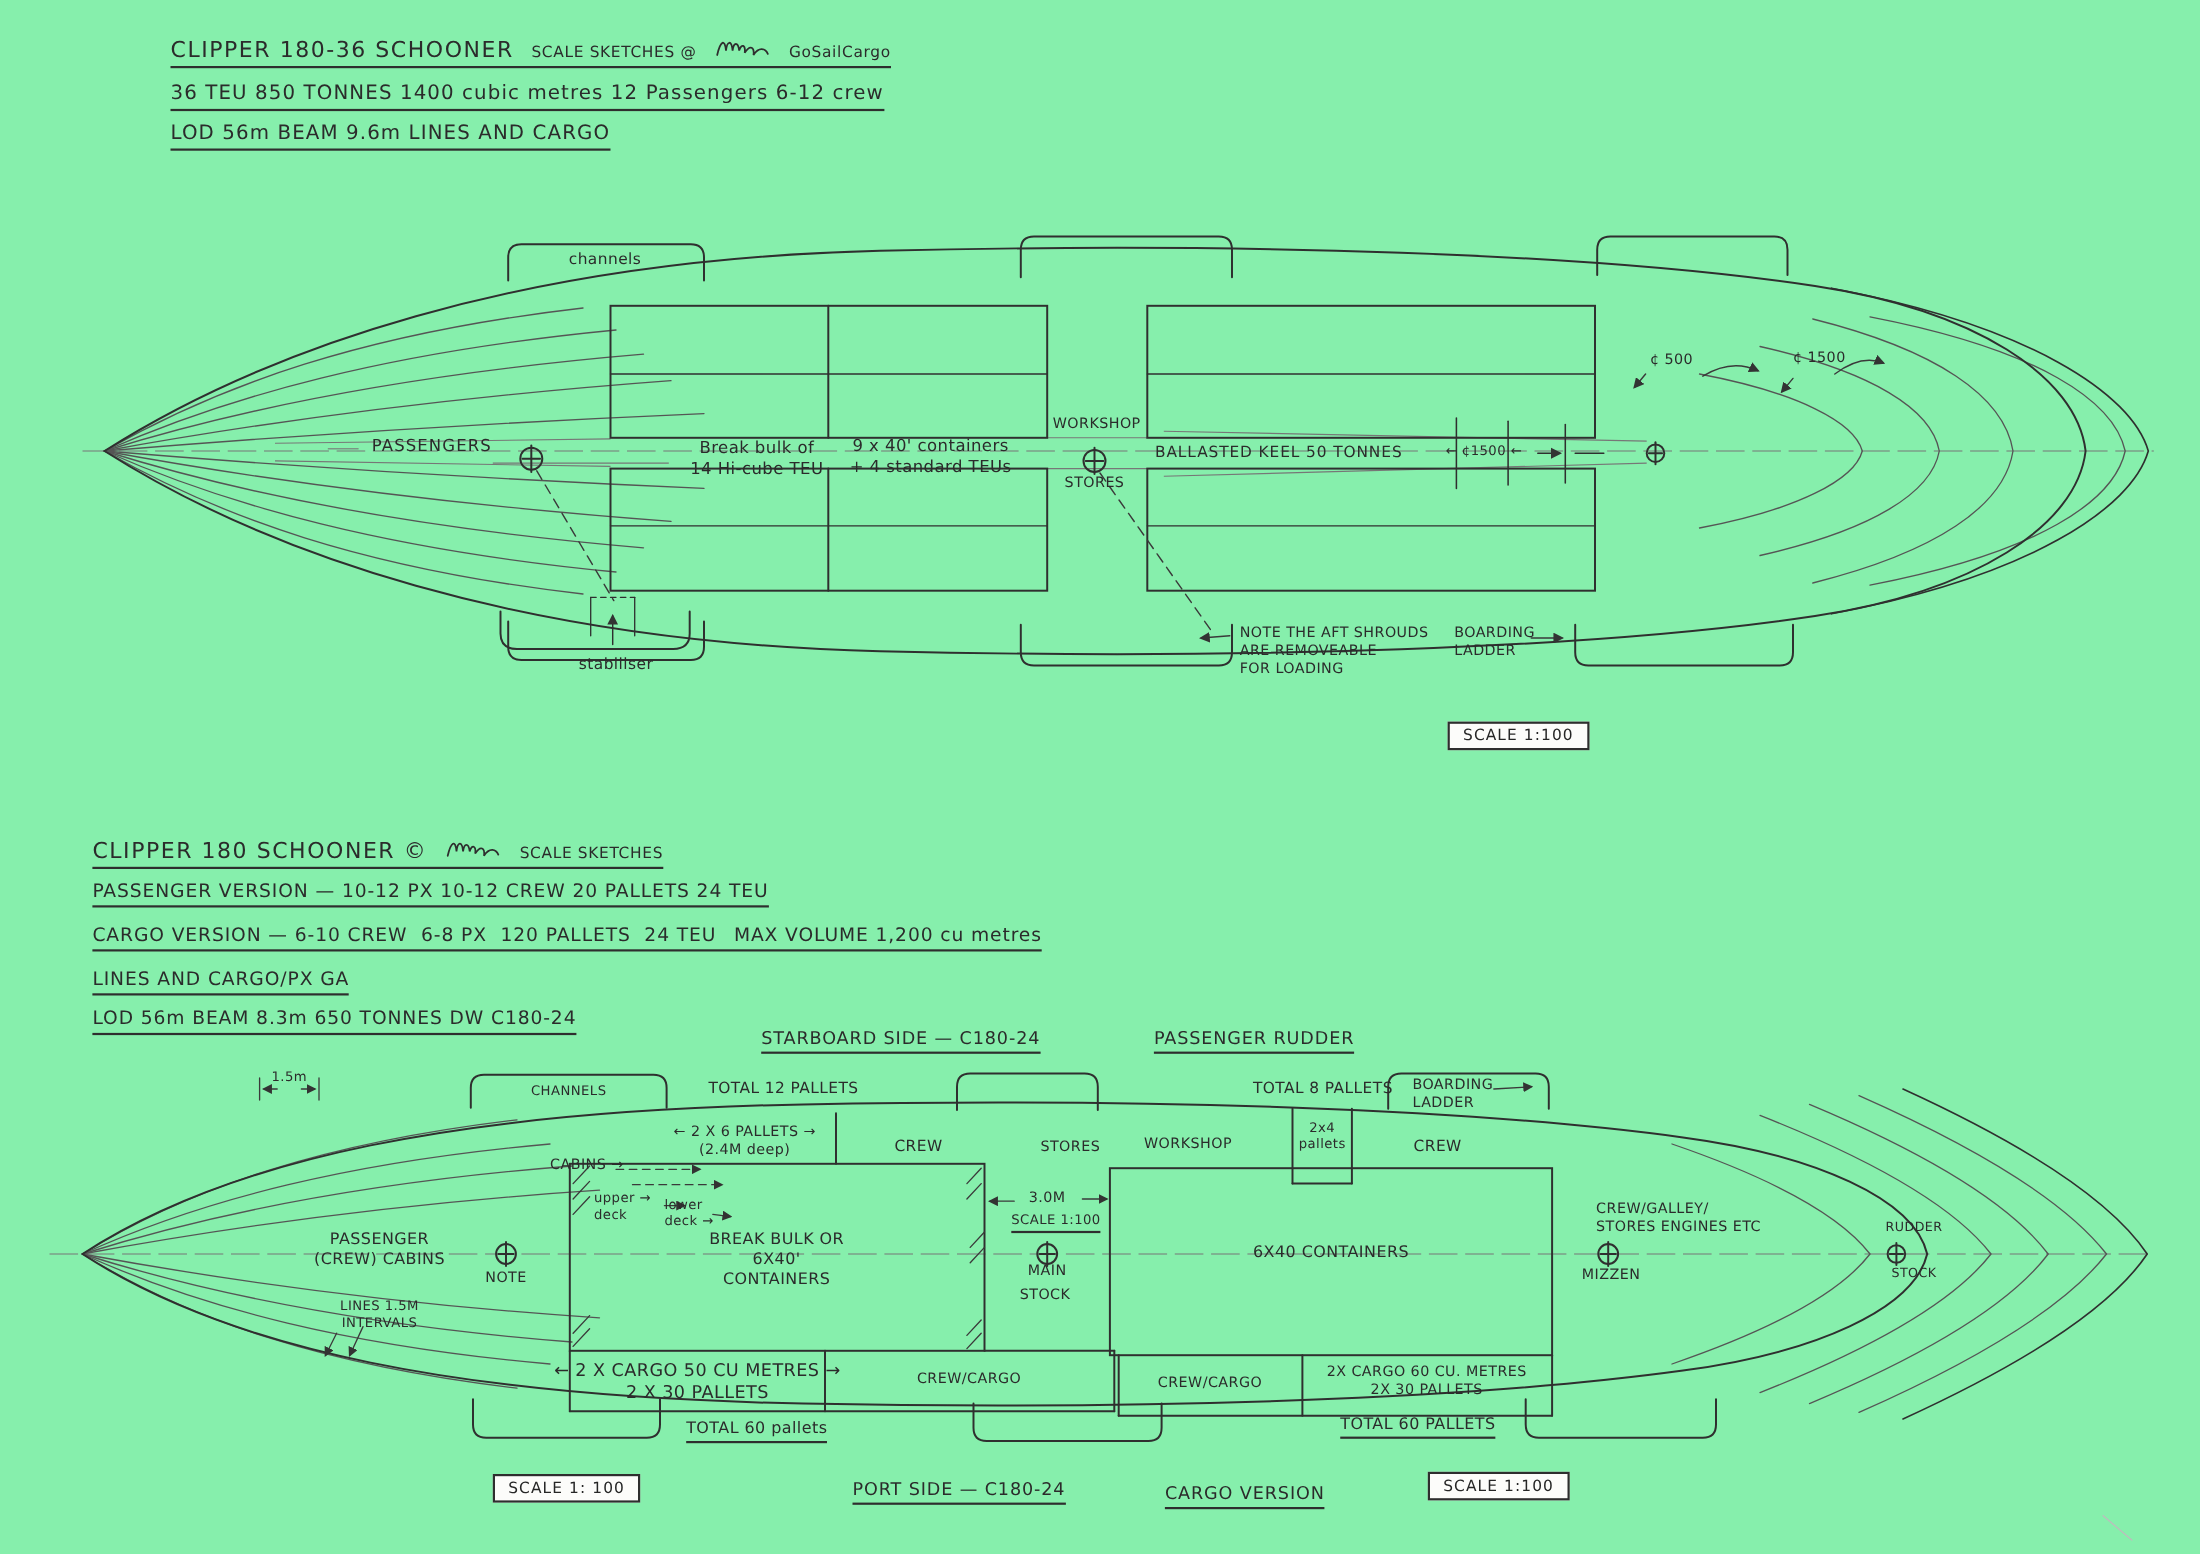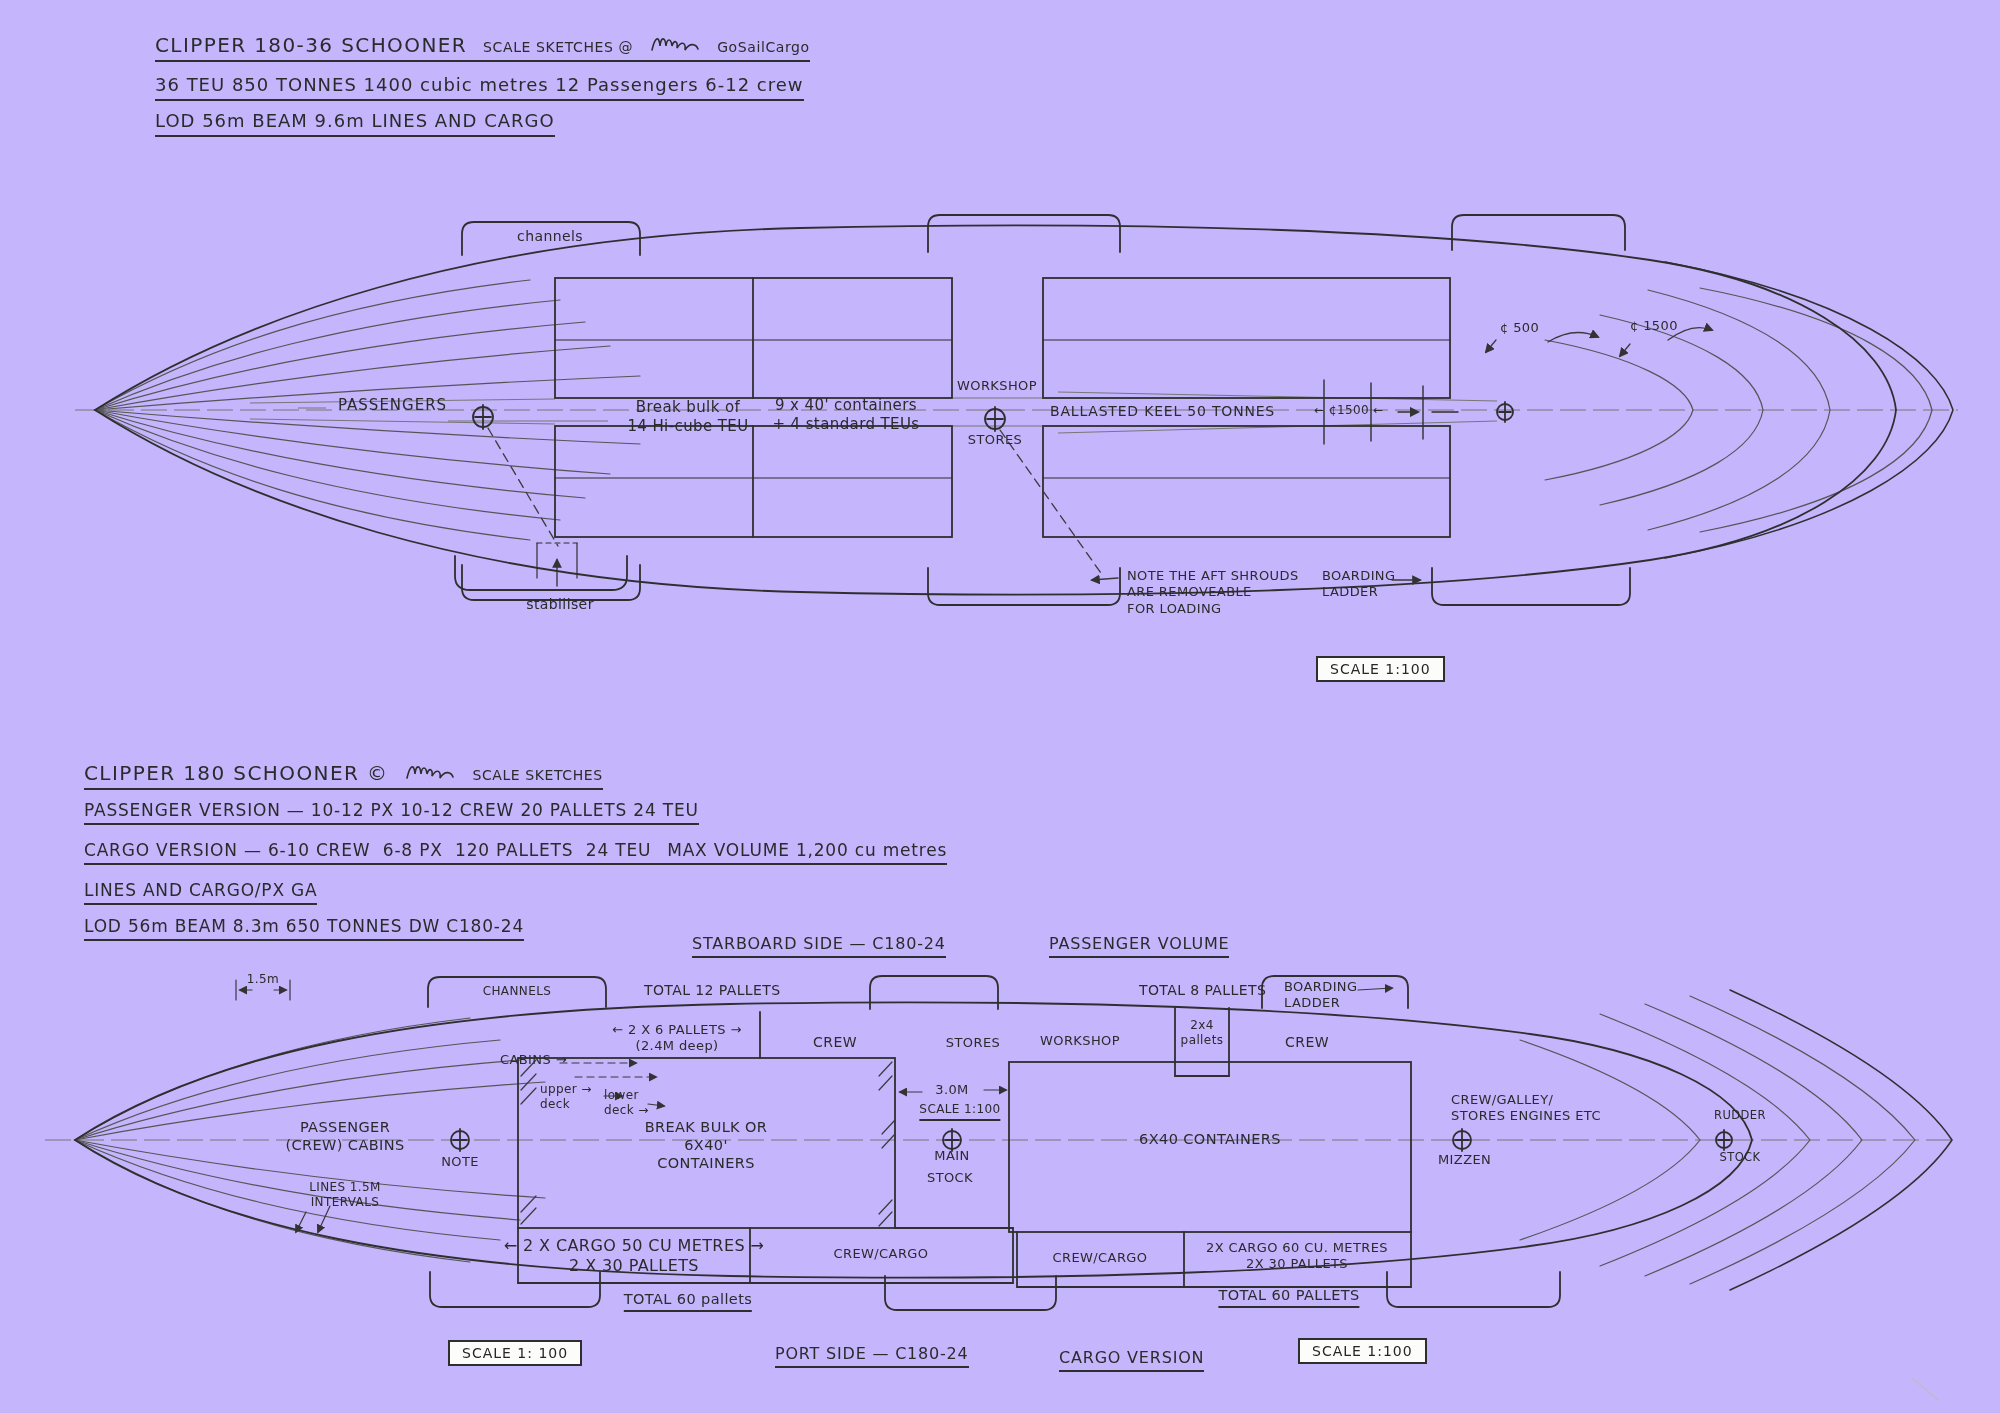--- a/index.html
+++ b/index.html
@@ -1,16 +1,16 @@
 <!DOCTYPE html>
 <html><head>
 <meta charset="utf-8">
 <style>
   html,body{margin:0;padding:0;background:#e8e8e6;}
-  .canvas{position:relative;width:2000px;height:1413px;background:#c4b5fd;
+  .canvas{position:relative;width:2000px;height:1413px;background:#86efac;
           font-family:"DejaVu Sans",sans-serif;color:#262626;overflow:hidden;}
   svg.art{position:absolute;left:0;top:0;}
   .lb{position:absolute;white-space:pre-line;font-size:15px;line-height:1.25;
       letter-spacing:.4px;color:#2b2b2b;}
   .c{transform:translateX(-50%);text-align:center;}
   .u{border-bottom:2px solid #2e2e2e;padding-bottom:2px;}
   .row{display:flex;align-items:baseline;gap:16px;white-space:pre;}
   .t20{font-size:20px;letter-spacing:1.4px;}
   .t18{font-size:18px;letter-spacing:1px;}
   .t17{font-size:17px;letter-spacing:.8px;}
@@ -263,21 +263,21 @@
   </div>
   <div class="lb u t17" style="left:84px;top:800px">PASSENGER VERSION — 10-12 PX  10-12 CREW  20 PALLETS  24 TEU</div>
   <div class="lb row u" style="left:84px;top:840px">
     <span class="t17">CARGO VERSION — 6-10 CREW  6-8 PX  120 PALLETS  24 TEU</span>
     <span class="t17">MAX VOLUME 1,200 cu metres</span>
   </div>
   <div class="lb u t17" style="left:84px;top:880px">LINES AND CARGO/PX GA</div>
   <div class="lb u t17" style="left:84px;top:916px">LOD 56m  BEAM 8.3m  650 TONNES DW  C180-24</div>
 
   <div class="lb u t16" style="left:692px;top:934px">STARBOARD SIDE — C180-24</div>
-  <div class="lb u t16" style="left:1049px;top:934px">PASSENGER VOLUME</div>
+  <div class="lb u t16" style="left:1049px;top:934px">PASSENGER RUDDER</div>
 
   <div class="lb c t12" style="left:263px;top:972px">1.5m</div>
   <div class="lb c t12" style="left:517px;top:984px">CHANNELS</div>
   <div class="lb t14" style="left:644px;top:982px">TOTAL 12 PALLETS</div>
   <div class="lb c t13" style="left:677px;top:1022px">← 2 X 6 PALLETS →
 (2.4M deep)</div>
   <div class="lb t13" style="left:500px;top:1052px">CABINS →</div>
   <div class="lb t12" style="left:540px;top:1082px">upper →
 deck</div>
   <div class="lb t12" style="left:604px;top:1088px">lower

